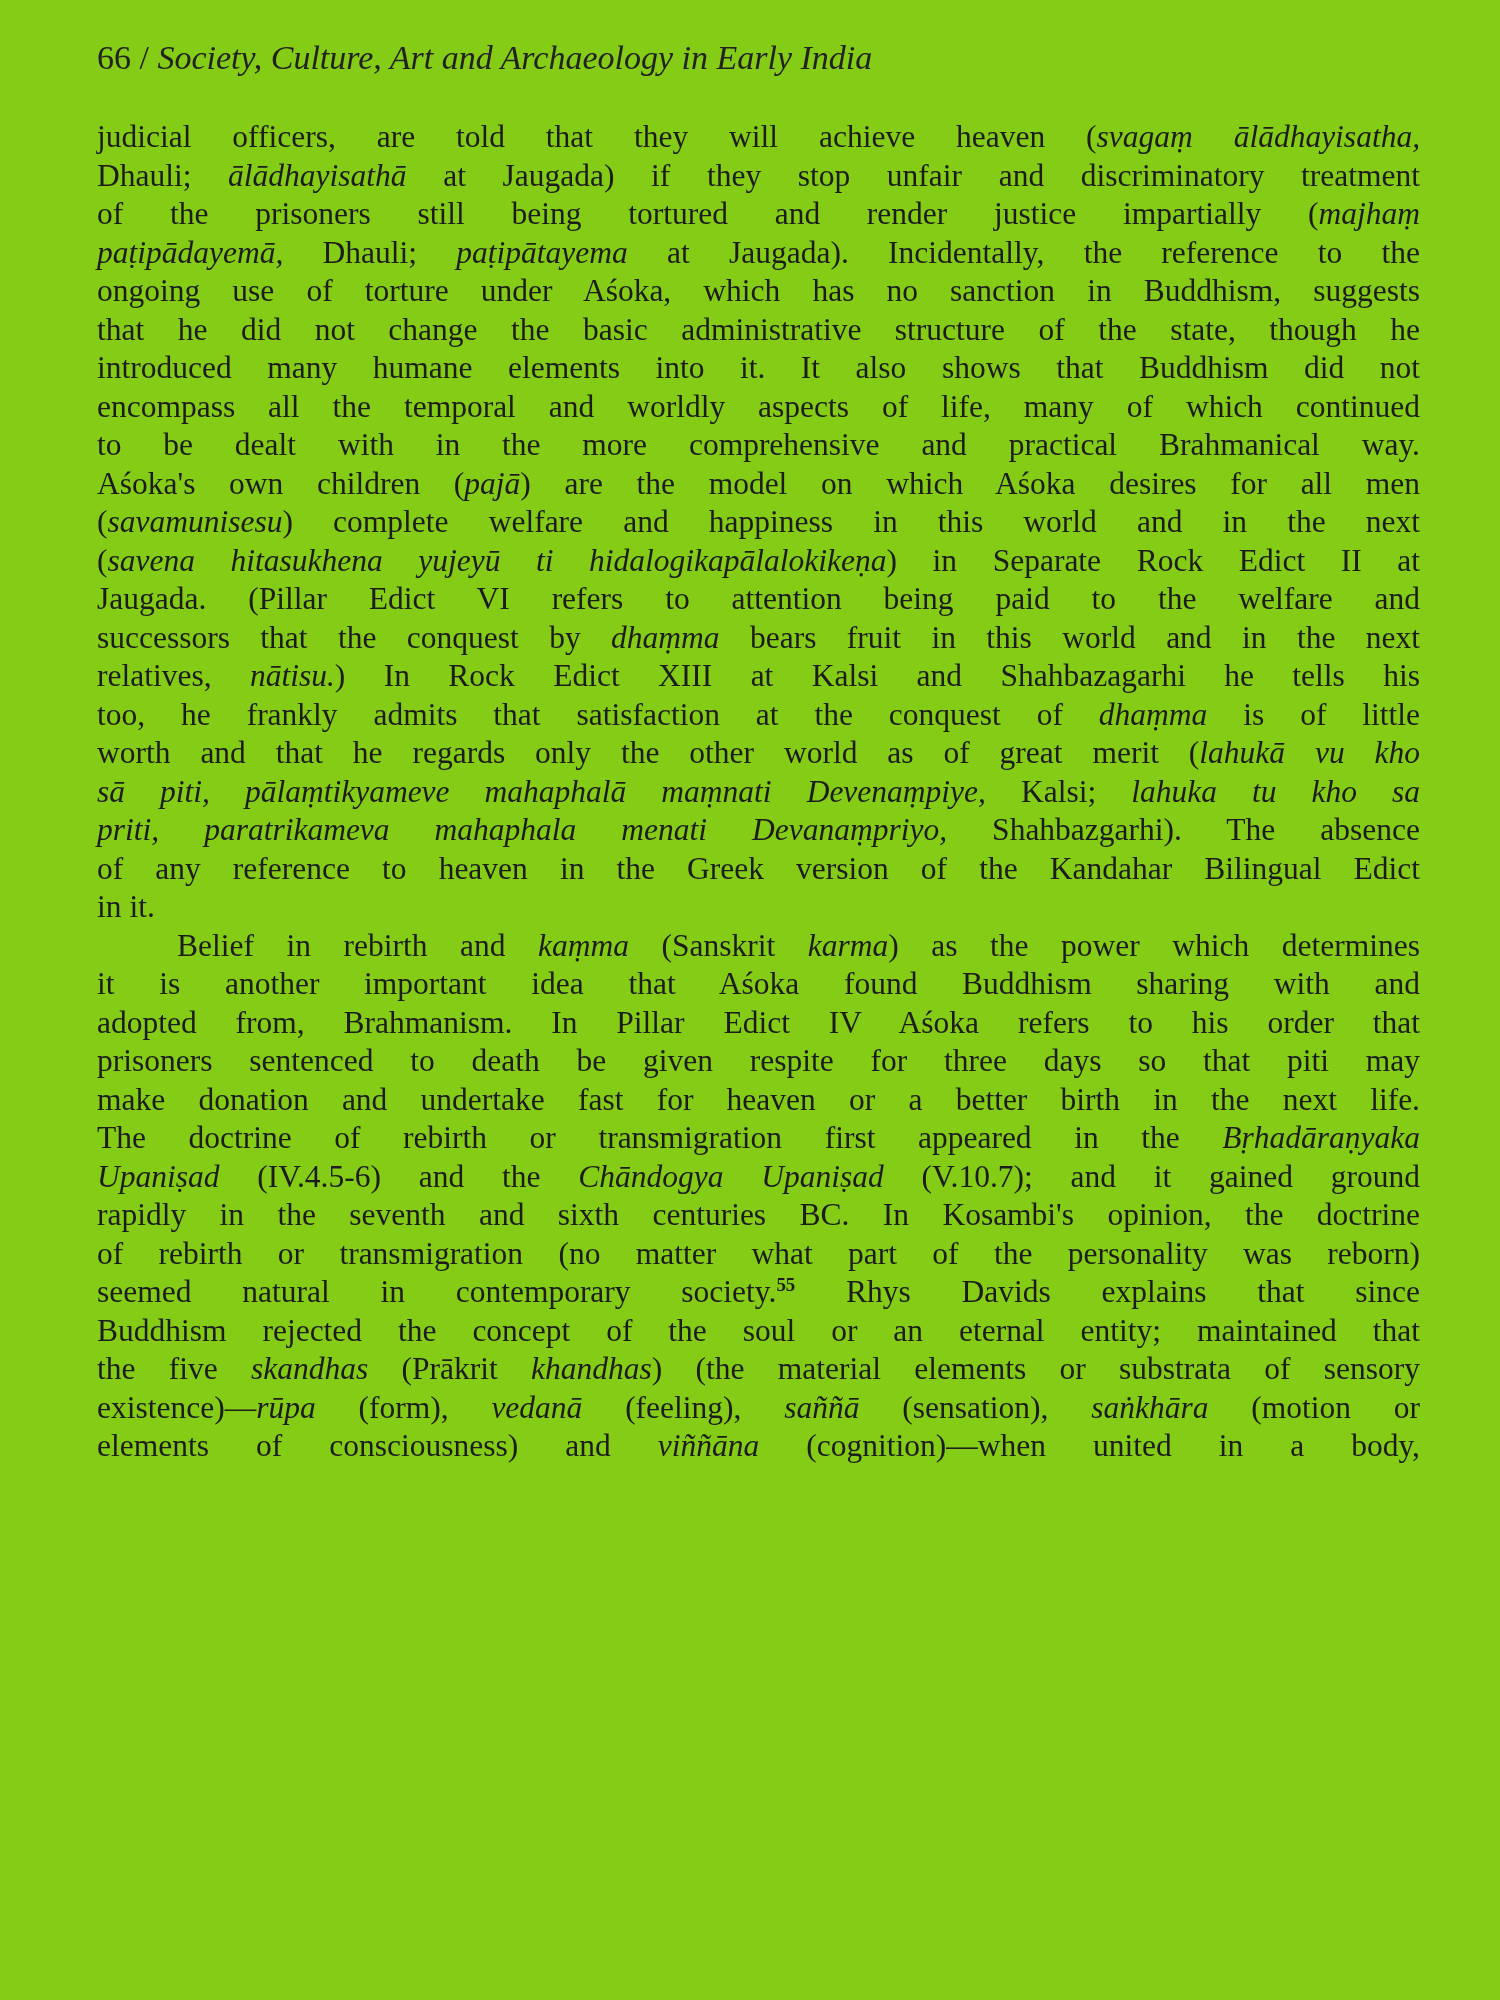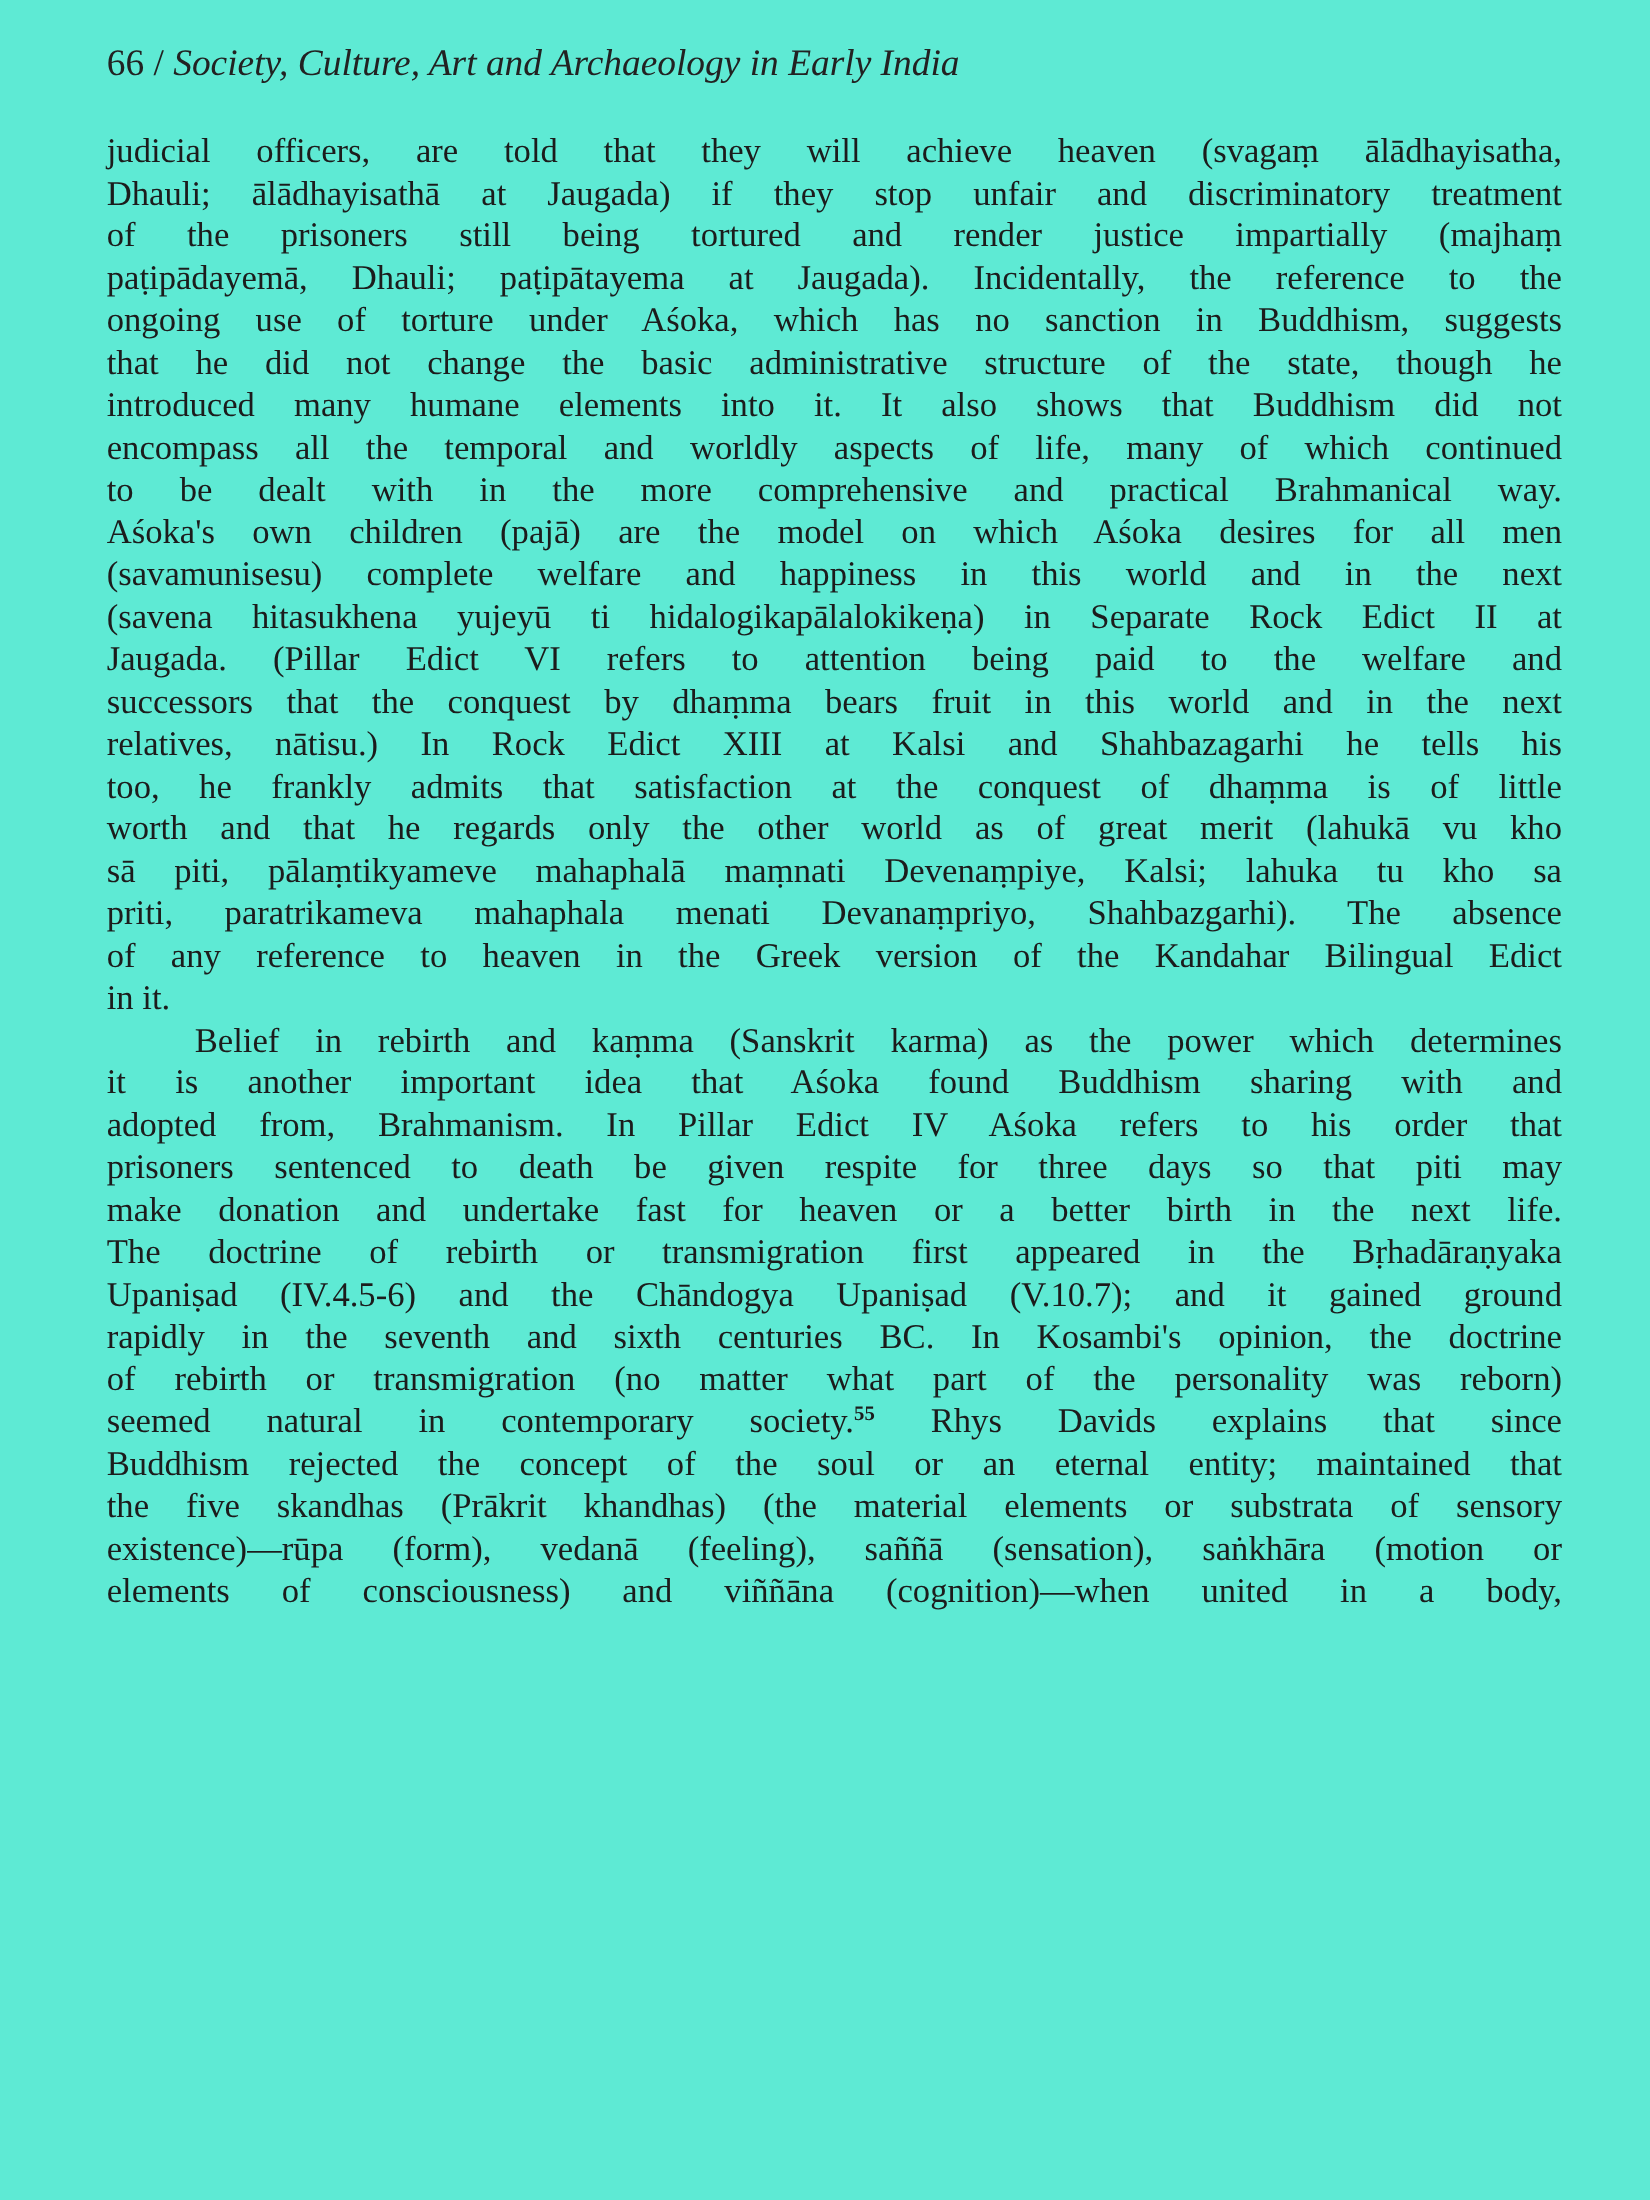--- a/index.html
+++ b/index.html
@@ -1,28 +1,28 @@
 <!DOCTYPE html>
 <html><head>
 <meta charset="utf-8">
 <style>
   html, body { margin:0; padding:0; background:#ffffff; }
   body { width:1500px; height:2000px; overflow:hidden; position:relative;
          font-family:"DejaVu Serif","Liberation Serif",serif; color:#1c1c1c; }
-  .page { position:absolute; left:0; top:0; width:1500px; height:2000px; background:#5eead4; }
+  .page { position:absolute; left:0; top:0; width:1500px; height:2000px; background:#84cc16; }
   .header { position:absolute; left:97px; top:36px; width:1330px;
             font-family:"Liberation Serif",serif; font-size:34px; line-height:44px;
             color:#222; white-space:nowrap; }
   .header .title { font-style:italic; }
   .body { position:absolute; left:97px; top:118px; width:1323px; }
   .line { font-family:"Liberation Serif","DejaVu Serif",serif; font-size:31.5px; line-height:38.5px; height:38.5px;
           white-space:nowrap; text-align:justify; text-align-last:justify; overflow:visible; }
   .line.last { text-align-last:left; }
   .line.indent { padding-left:80px; }
-  .seg-i { }
+  .seg-i { font-style:italic; }
   sup { font-size:60%; line-height:0; vertical-align:super;font-weight:bold; }
 </style>
 </head>
 <body>
 
 <div class="page">
   <div class="header">
     <span>66</span><span> / </span><span class="title">Society, Culture, Art and Archaeology in Early India</span>
   </div>
   <div class="body" id="body-text">

